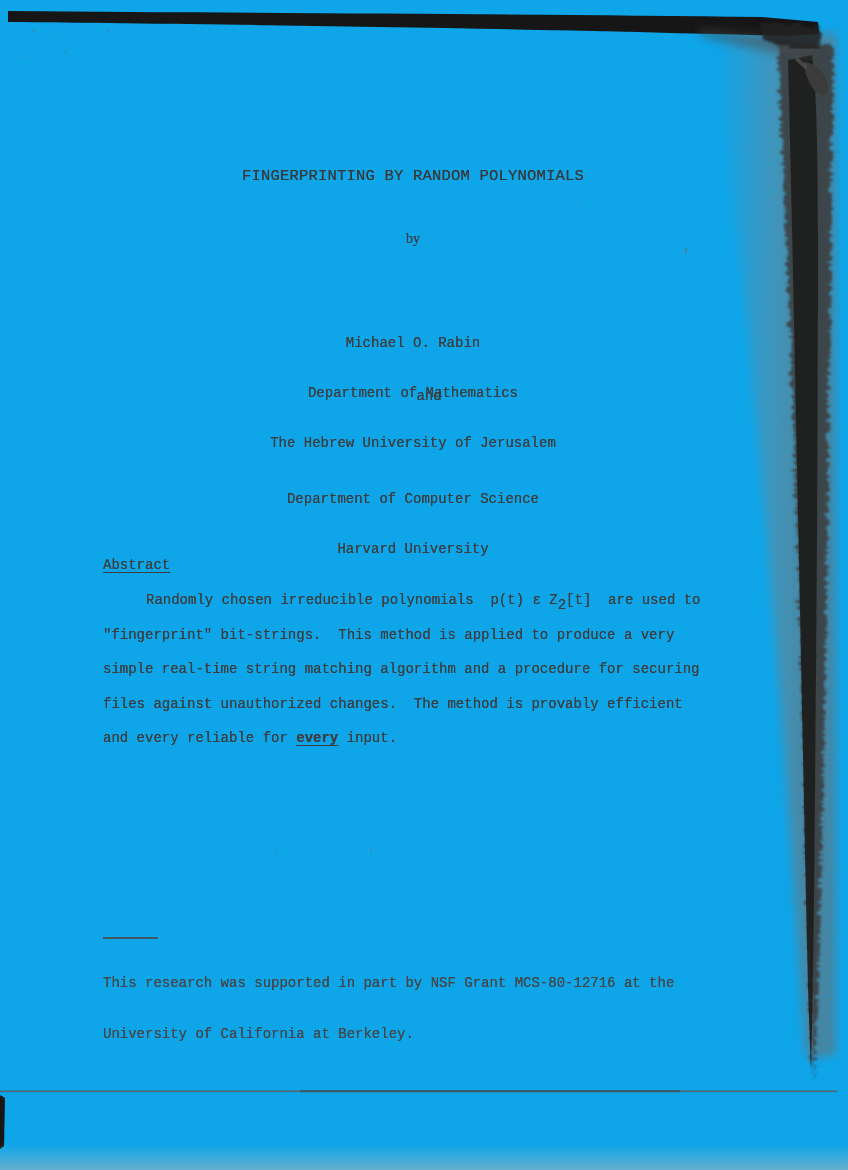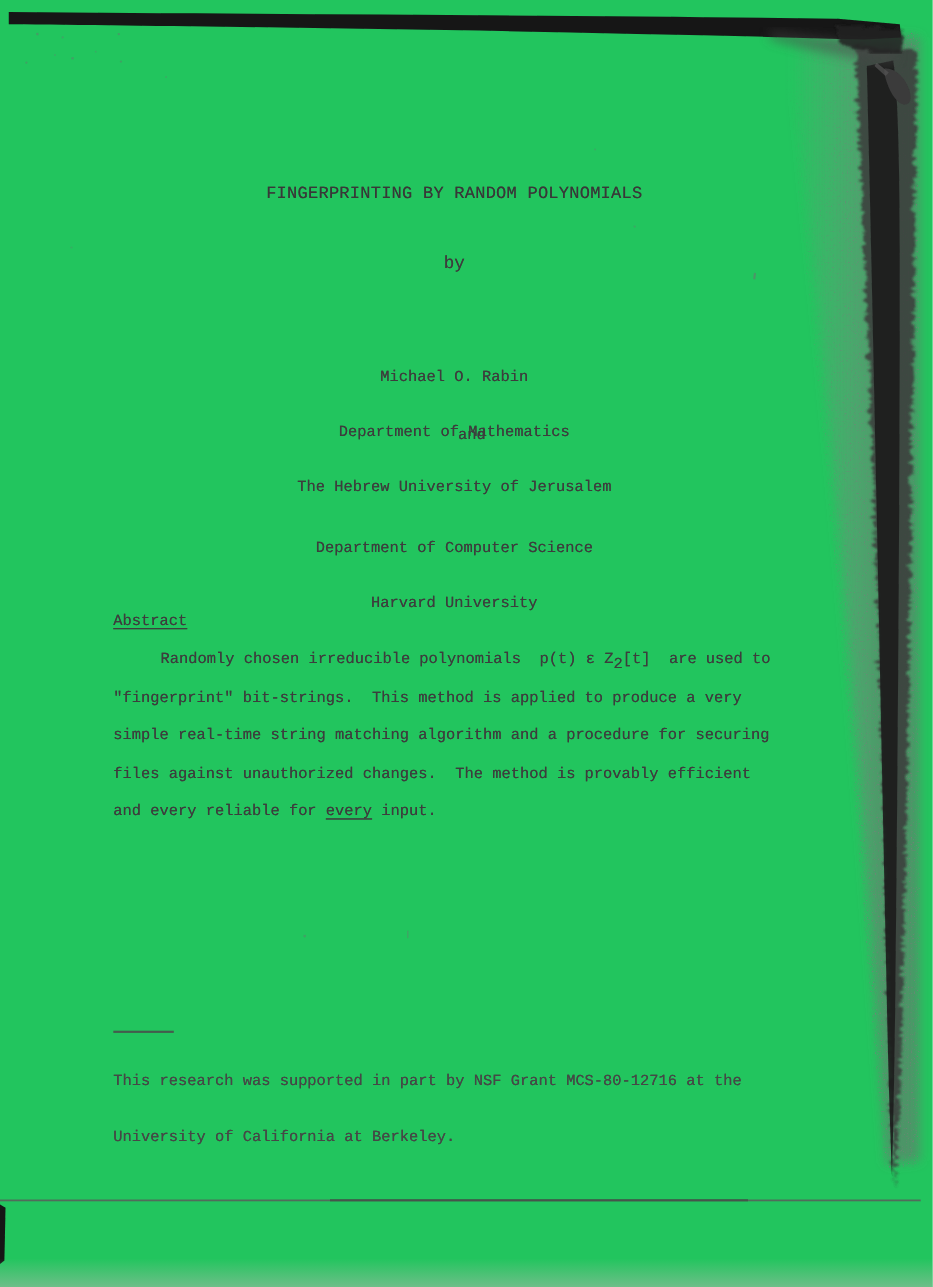--- a/index.html
+++ b/index.html
@@ -1,34 +1,34 @@
 <!DOCTYPE html>
 <html><head>
 <meta charset="utf-8">
 <style>
   html, body { margin: 0; padding: 0; background: #ffffff; }
   .page {
     position: relative;
     width: 848px;
     height: 1170px;
-    background: #22c55e;
+    background: #0ea5e9;
     overflow: hidden;
     font-family: "Liberation Mono", "DejaVu Sans Mono", monospace;
     color: #3d3d3d;
   }
   .txt { text-shadow: 0 0 0.5px rgba(60,60,60,0.85); }
   .centered {
     position: absolute;
     left: 0;
     width: 826px;
     text-align: center;
     white-space: pre;
   }
   .title   { top: 167px; font-size: 15.5px; letter-spacing: 0.2px; color: #383838; }
-  .byline  { top: 231px; font-size: 16px; }
+  .byline  { top: 231px; font-size: 14px; font-family: Liberation Serif, serif; }
   .authors { top: 301px; font-size: 14px; line-height: 16.8px; }
   .connector { top: 388px; font-size: 14px; padding-left: 16px; }
   .affil2  { top: 457px; font-size: 14px; line-height: 16.8px; }
 
   .abstract-head {
     position: absolute; left: 103px; top: 557px;
     font-size: 14px;
     text-decoration: underline;
     text-decoration-thickness: 1.4px;
     text-underline-offset: 3px;
@@ -37,20 +37,21 @@
     position: absolute; left: 103px; top: 583px;
     font-size: 14px;
   }
   .abstract-body .line { white-space: pre; line-height: 34.6px; }
   .indent { padding-left: 43px; }
   .sub { display: inline-block; transform: translateY(4.5px); }
   .u {
     text-decoration: underline;
     text-decoration-thickness: 1.4px;
     text-underline-offset: 3px;
+    font-weight: bold;
   }
 
   .footnote-rule {
     position: absolute; left: 103px; top: 937px;
     width: 55px; height: 2px; background: #4a4a4a; opacity: 0.85;
   }
   .footnote {
     position: absolute; left: 103px; top: 940px;
     font-size: 14px; line-height: 17.3px; white-space: pre;
     color: #474747;

